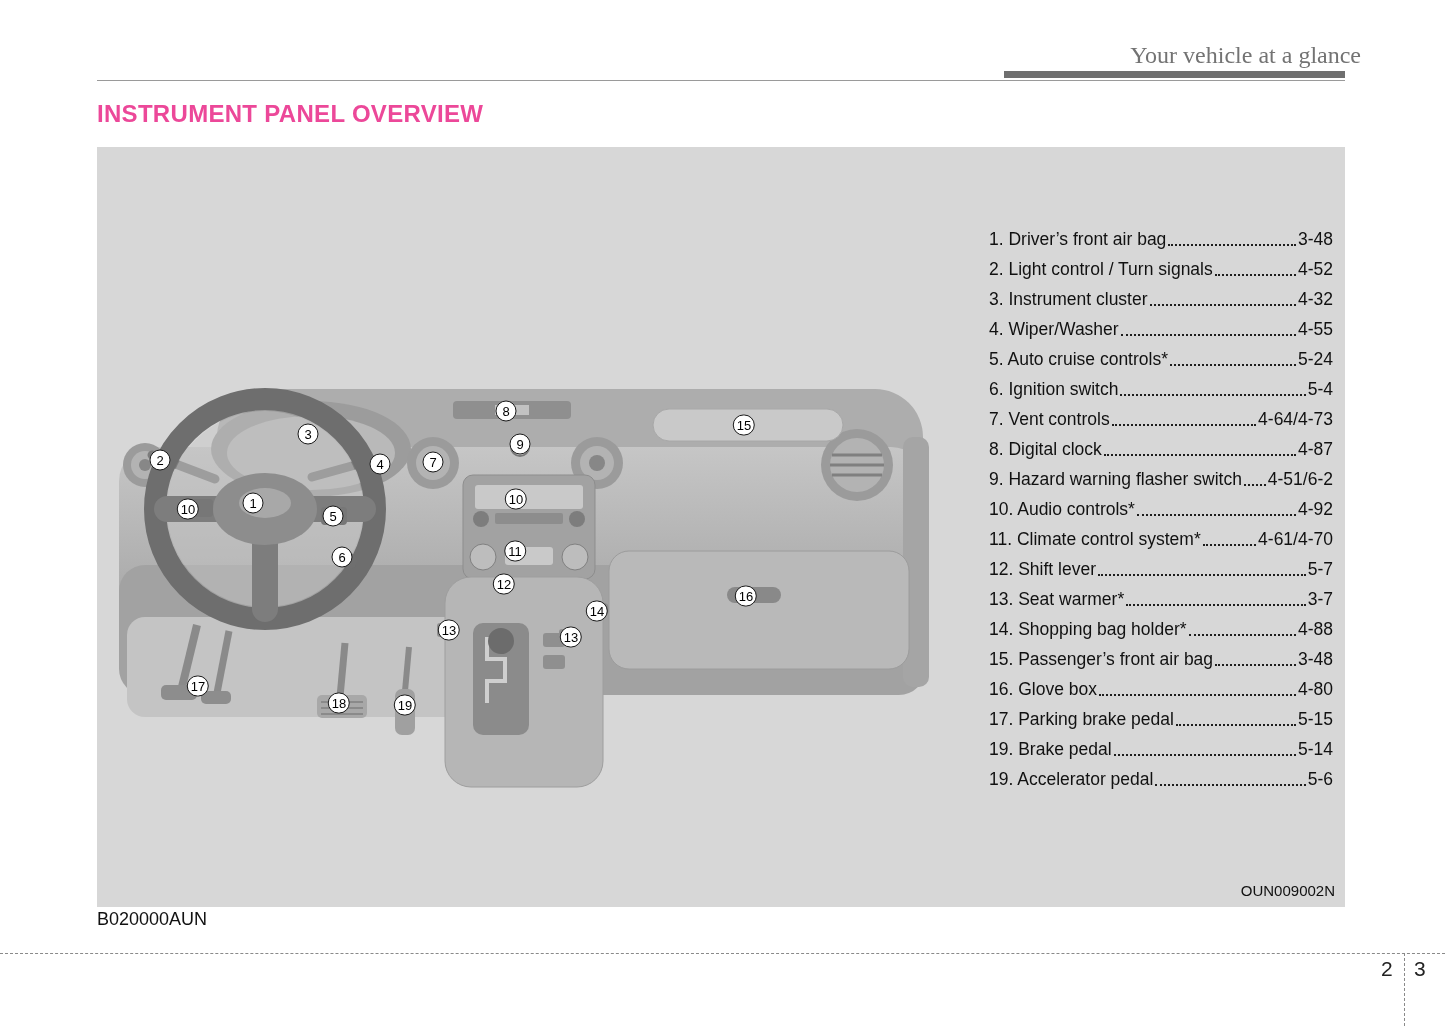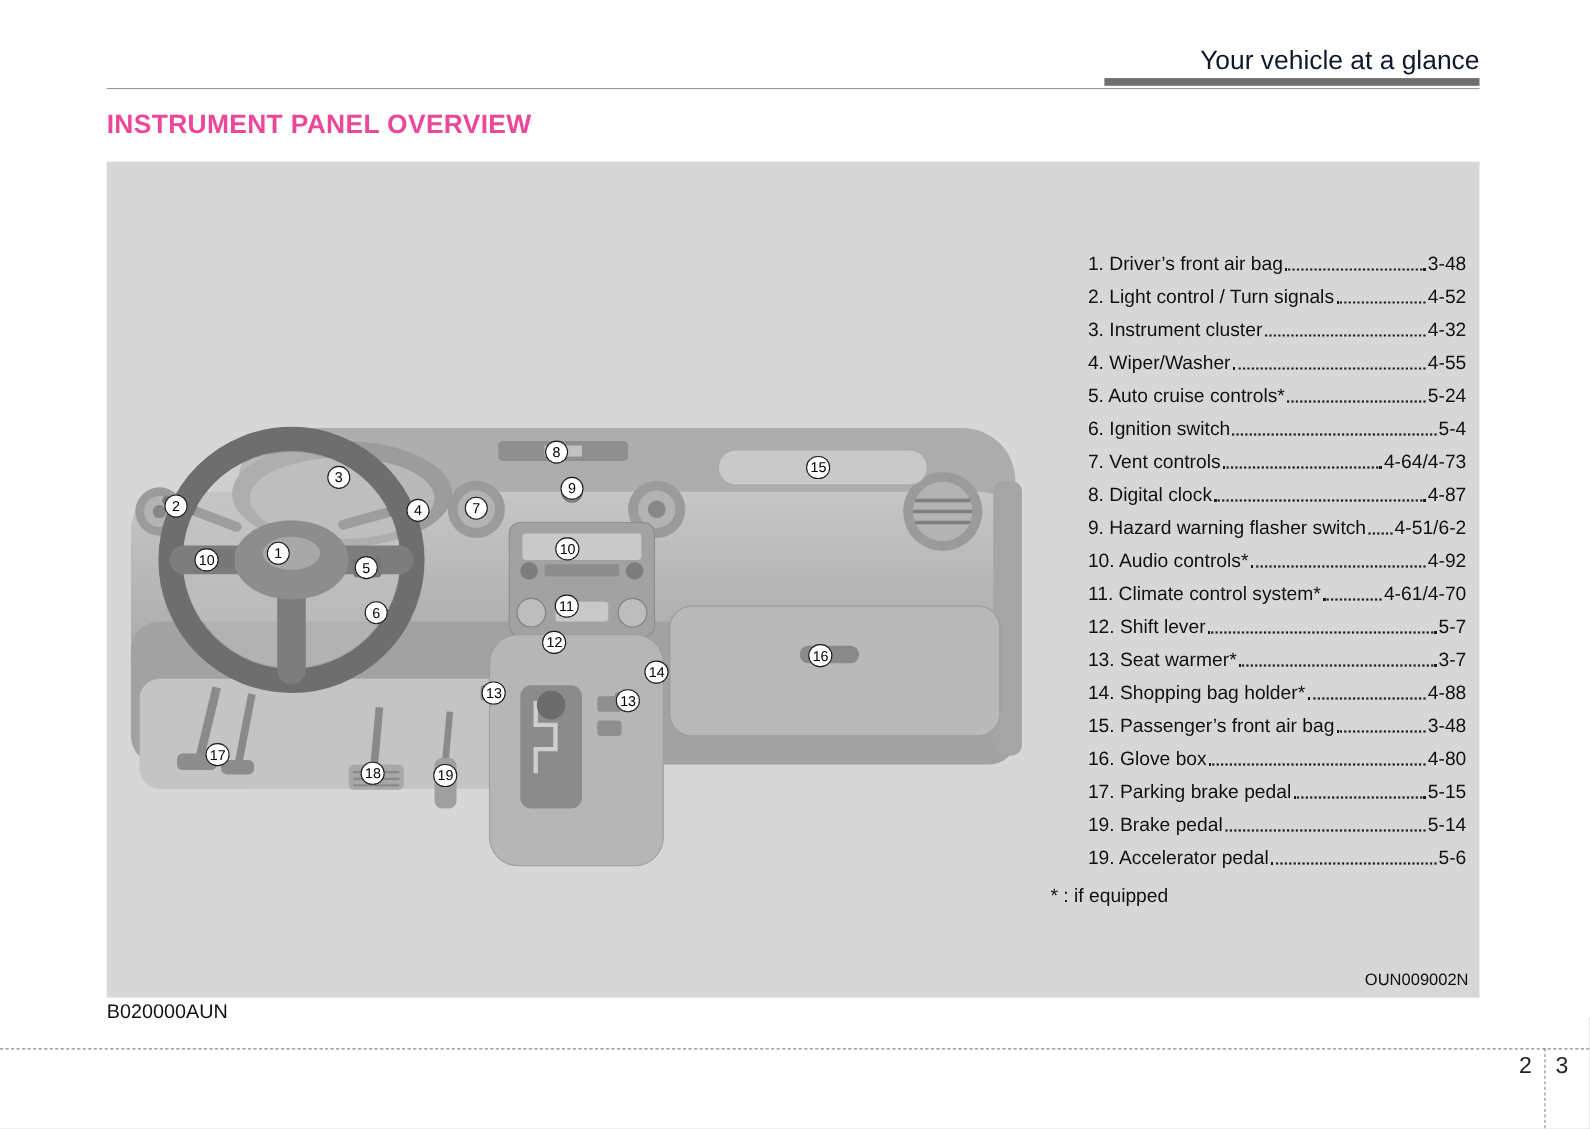--- a/index.html
+++ b/index.html
@@ -3,22 +3,22 @@
 <meta charset="utf-8">
 <style>
   html,body{margin:0;padding:0}
   body{
     width:1445px;height:1026px;position:relative;background:#ffffff;
     font-family:"Liberation Sans",sans-serif;color:#111;overflow:hidden;
   }
 
   
   .header-title{
-    position:absolute;top:42px;right:100px;
-    font-family:Liberation Sans, sans-serif;font-size:24px;color:#0f172a;
+    position:absolute;top:42px;right:84px;
+    font-family:Liberation Serif, serif;font-size:24px;color:#737373;
   }
   .header-bar{position:absolute;top:71px;left:1004px;width:341px;height:7px;background:#6f6f6f}
   .header-rule{position:absolute;top:80px;left:97px;width:1248px;height:1px;background:#9a9a9a}
 
   .section-title{
     position:absolute;top:100px;left:97px;margin:0;
     font-size:24px;font-weight:700;color:#ec4899;letter-spacing:.3px;
   }
 
   
@@ -284,21 +284,20 @@
       <div class="legend-row">
           <span class="legend-label">19. Brake pedal</span>
           <span class="leader"></span>
           <span class="legend-page">5-14</span>
         </div>
       <div class="legend-row">
           <span class="legend-label">19. Accelerator pedal</span>
           <span class="leader"></span>
           <span class="legend-page">5-6</span>
         </div>
-      <div class="legend-footnote">* : if equipped</div>
     </div>
 
     <div class="figure-code-right">OUN009002N</div>
   </div>
 
   <div class="figure-code-left">B020000AUN</div>
 
   <div class="dash-h"></div>
   <div class="dash-v"></div>
   <div class="page-num pn-chapter">2</div>

